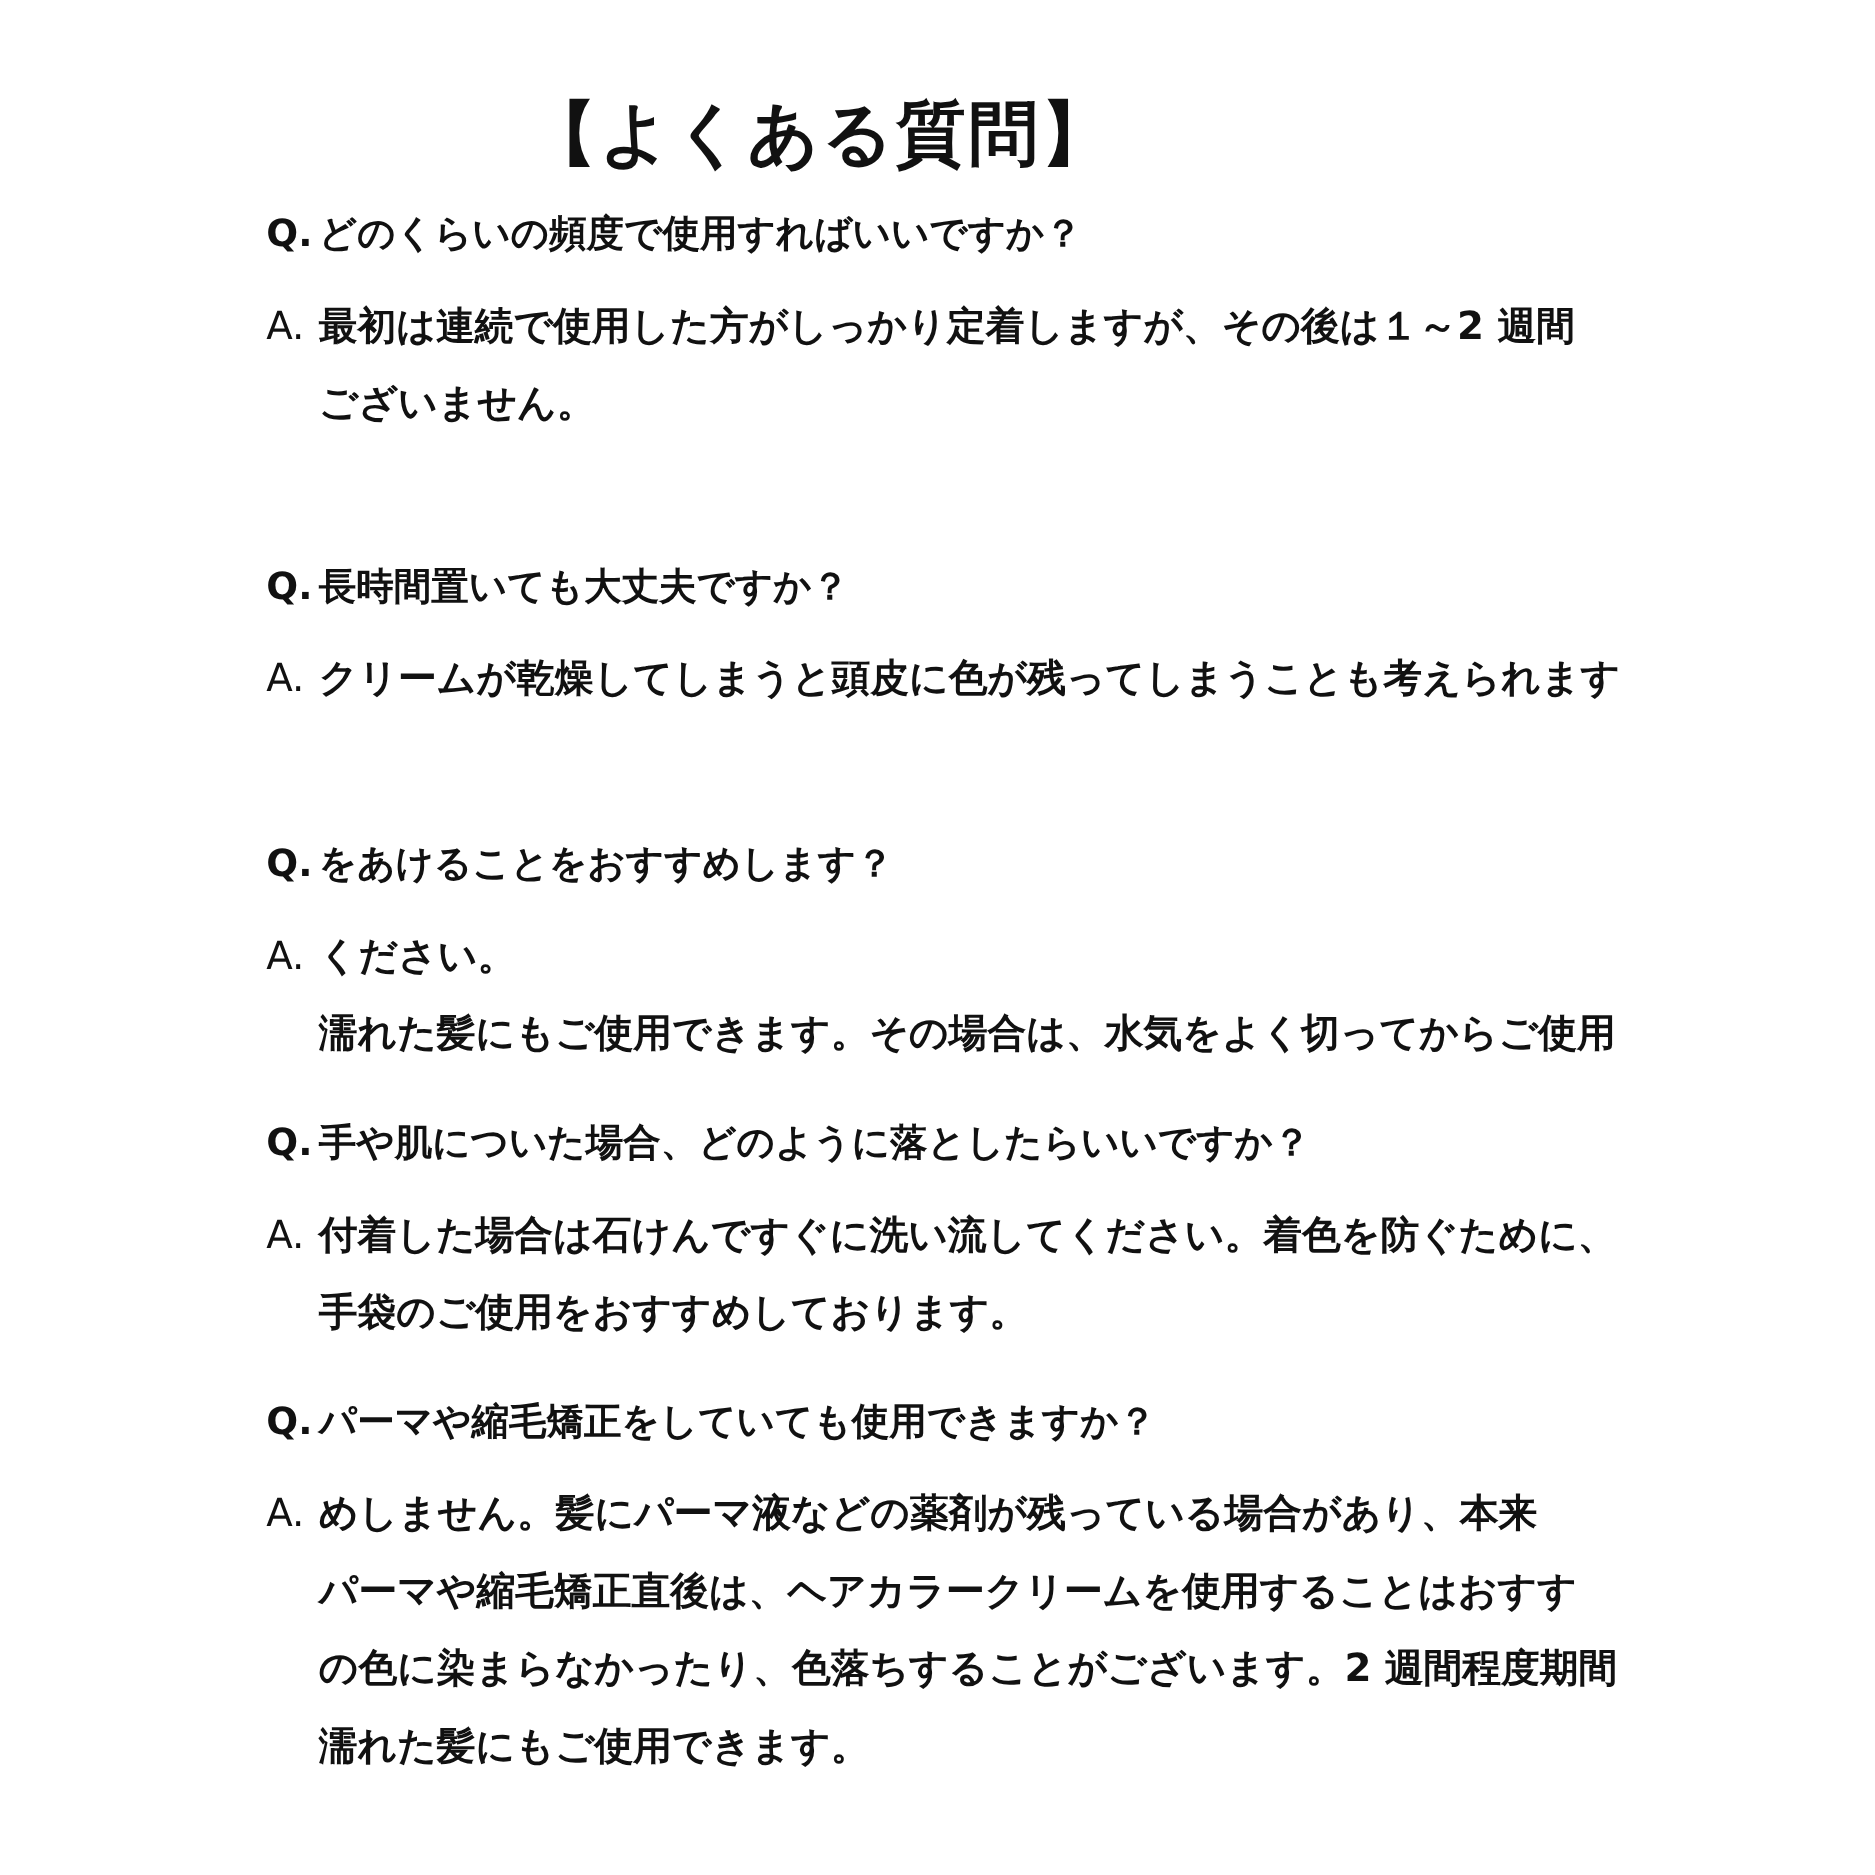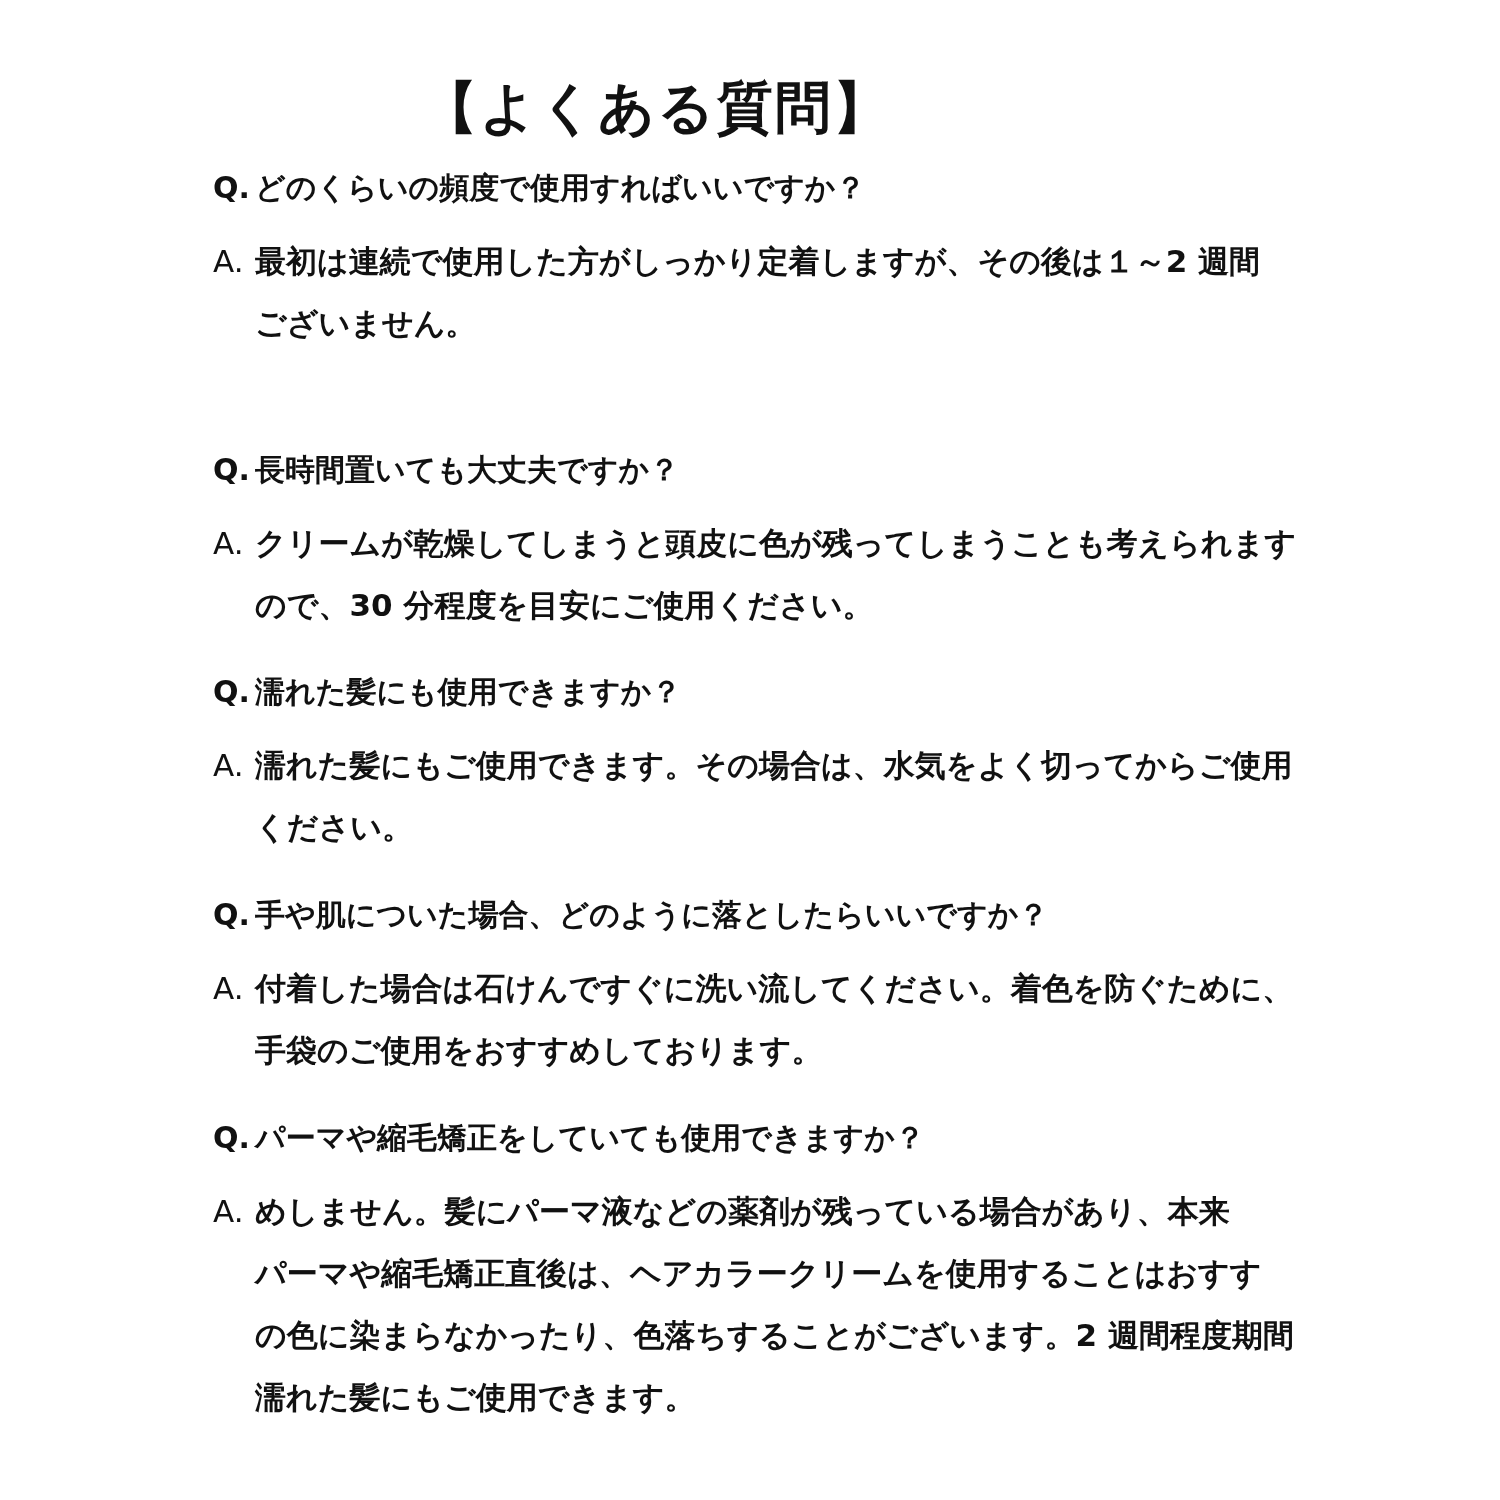--- a/index.html
+++ b/index.html
@@ -93,35 +93,34 @@
 
   <div class="faq-item" style="top:450px;">
     <div class="q-line">
       <span class="prefix">Q.</span>
       <span class="text">長時間置いても大丈夫ですか？</span>
     </div>
     <div class="a-block a-line">
       <span class="prefix">A.</span>
       <div class="a-text-lines">
         <span class="line">クリームが乾燥してしまうと頭皮に色が残ってしまうことも考えられます</span>
-        <span class="line">ので、30 分程度を目安にご使用ください。</span>
       </div>
     </div>
   </div>
 
   <div class="faq-item" style="top:672px;">
     <div class="q-line">
       <span class="prefix">Q.</span>
-      <span class="text">濡れた髪にも使用できますか？</span>
+      <span class="text">をあけることをおすすめします？</span>
     </div>
     <div class="a-block a-line">
       <span class="prefix">A.</span>
       <div class="a-text-lines">
+        <span class="line">ください。</span>
         <span class="line">濡れた髪にもご使用できます。その場合は、水気をよく切ってからご使用</span>
-        <span class="line">ください。</span>
       </div>
     </div>
   </div>
 
   <div class="faq-item" style="top:895px;">
     <div class="q-line">
       <span class="prefix">Q.</span>
       <span class="text">手や肌についた場合、どのように落としたらいいですか？</span>
     </div>
     <div class="a-block a-line">

